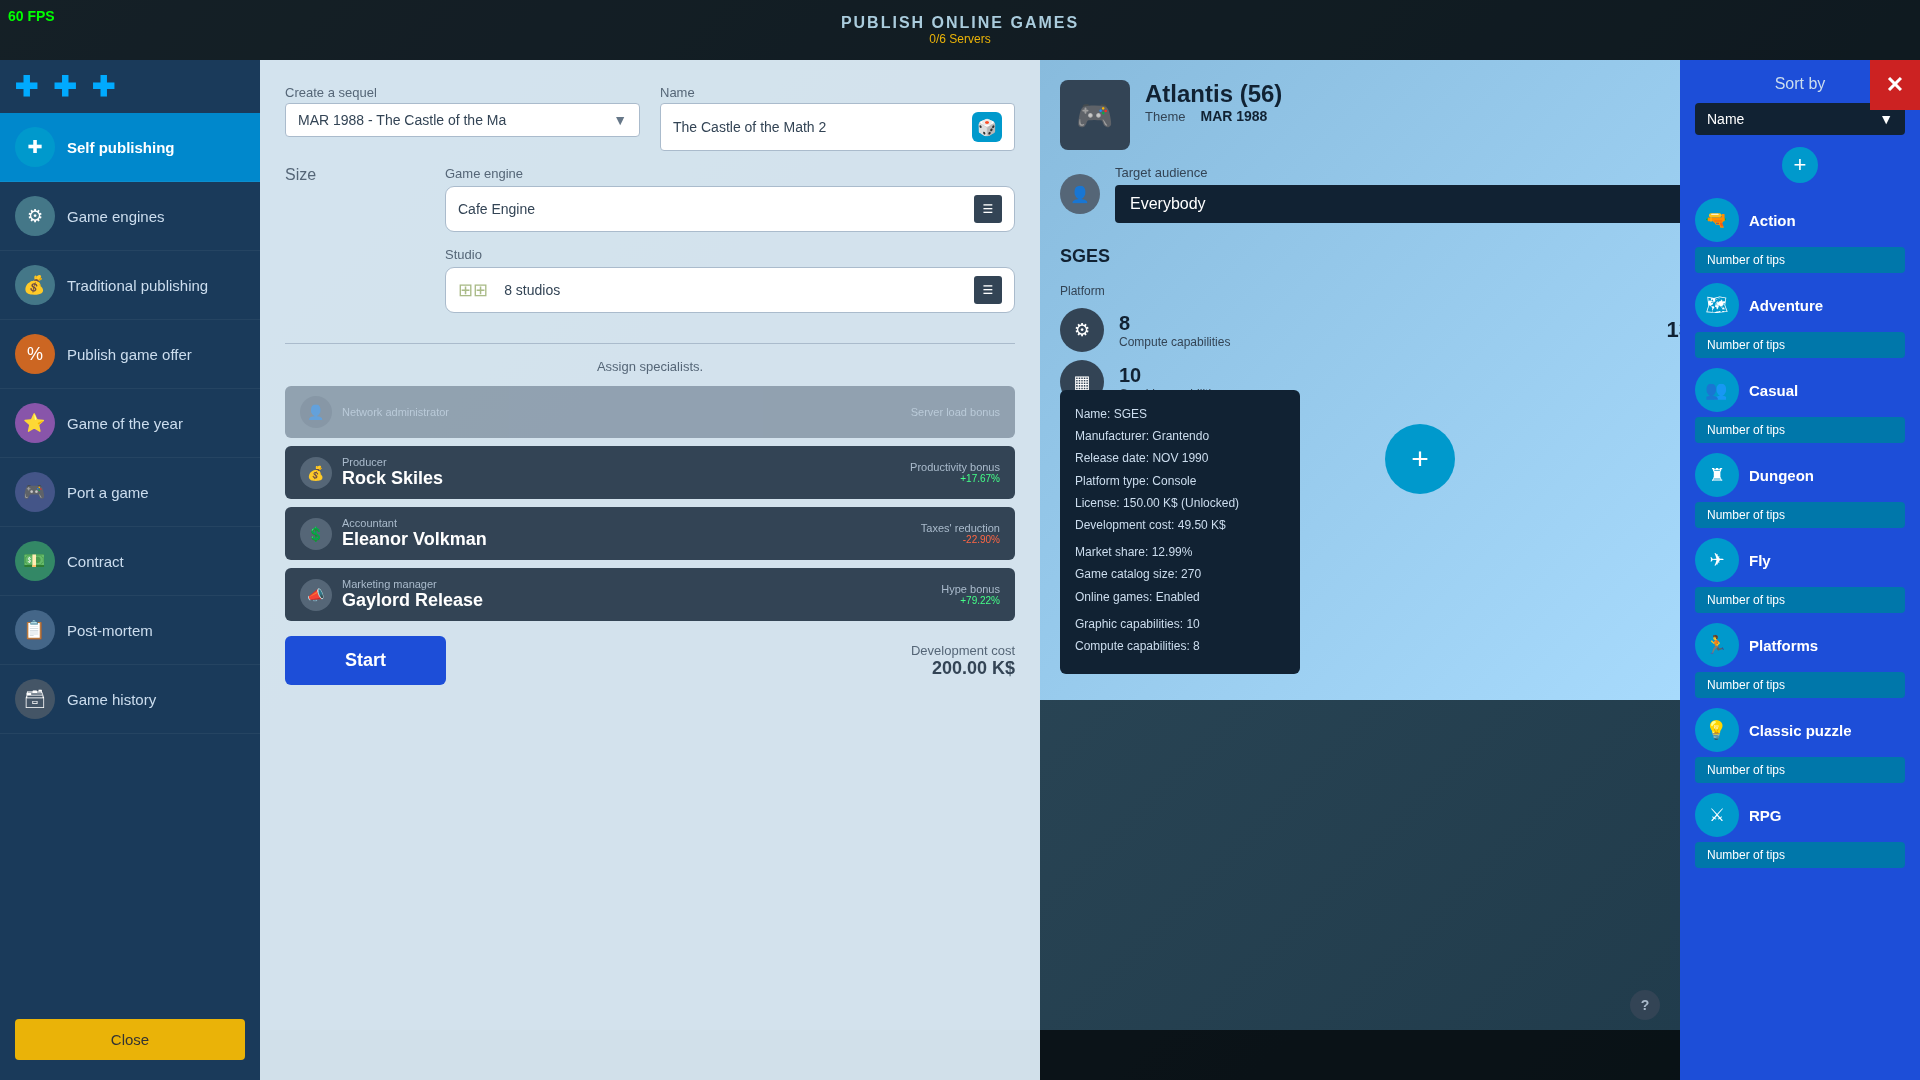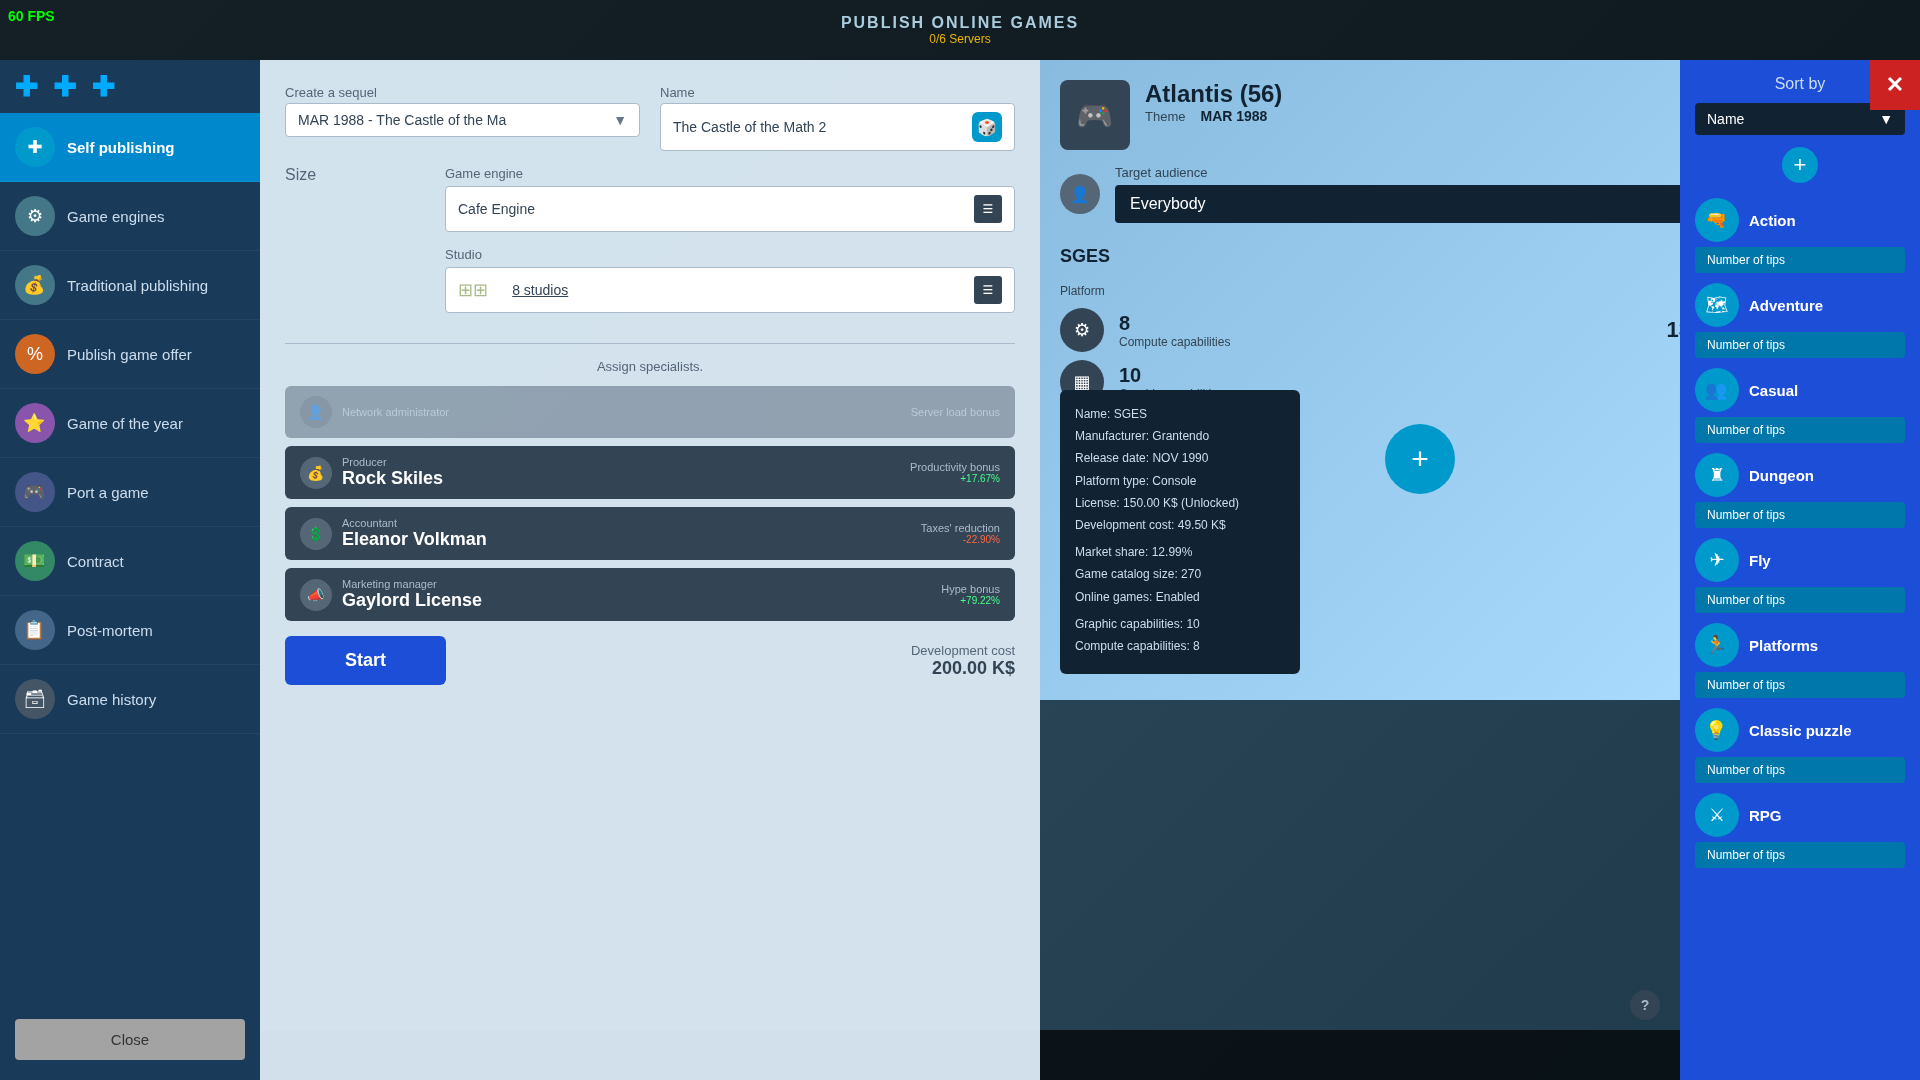--- a/index.html
+++ b/index.html
@@ -141,21 +141,21 @@
     .sidebar-icon.percent { background: #cc6622; }
     .sidebar-icon.star { background: #8855aa; }
     .sidebar-icon.port { background: #445588; }
     .sidebar-icon.contract { background: #338866; }
     .sidebar-icon.postmortem { background: #446688; }
     .sidebar-icon.history { background: #445566; }
 
     .sidebar-close-btn {
       margin: 20px 15px;
       padding: 12px;
-      background: #a3a3a3;
+      background: #eab308;
       color: #333;
       border: none;
       border-radius: 4px;
       font-size: 15px;
       cursor: pointer;
       text-align: center;
     }
 
     
     .main-panel {
@@ -268,24 +268,24 @@
       flex-direction: column;
       gap: 5px;
     }
 
     .engine-select {
       display: flex;
       align-items: center;
       background: white;
       border: 1px solid #aabbcc;
       padding: 8px 12px;
-      border-radius: 4px;
+      border-radius: 9px;
       font-size: 14px;
       color: #334455;
-      gap: 16px;
+      gap: 8px;
     }
     .engine-select .menu-icon {
       margin-left: auto;
       width: 28px;
       height: 28px;
       background: #334455;
       border-radius: 3px;
       display: flex;
       align-items: center;
       justify-content: center;
@@ -802,21 +802,21 @@
             <span>Cafe Engine</span>
             <div class="menu-icon">☰</div>
           </div>
         </div>
       </div>
       <div class="engine-studio-row">
         <div class="engine-group">
           <div class="form-label">Studio</div>
           <div class="engine-select">
             <span style="font-size:18px; color:#aabb88;">⊞⊞</span>
-            <span style="margin-left:8px;text-decoration:underline;">8 studios</span>
+            <span style="margin-left:8px;">8 studios</span>
             <div class="menu-icon">☰</div>
           </div>
         </div>
       </div>
     </div>
   </div>
 
   <div class="divider"></div>
 
   <div class="assign-label">Assign specialists.</div>
@@ -861,21 +861,21 @@
       <div class="specialist-bonus-label">Taxes' reduction</div>
       <div class="specialist-bonus-value negative">-22.90%</div>
     </div>
   </div>
 
   <div class="specialist-card">
     <div class="specialist-left">
       <div class="specialist-icon">📣</div>
       <div>
         <div class="specialist-role">Marketing manager</div>
-        <div class="specialist-name">Gaylord License</div>
+        <div class="specialist-name">Gaylord Release</div>
       </div>
     </div>
     <div>
       <div class="specialist-bonus-label">Hype bonus</div>
       <div class="specialist-bonus-value">+79.22%</div>
     </div>
   </div>
 
   <div class="bottom-row">
     <button class="start-btn">Start</button>

